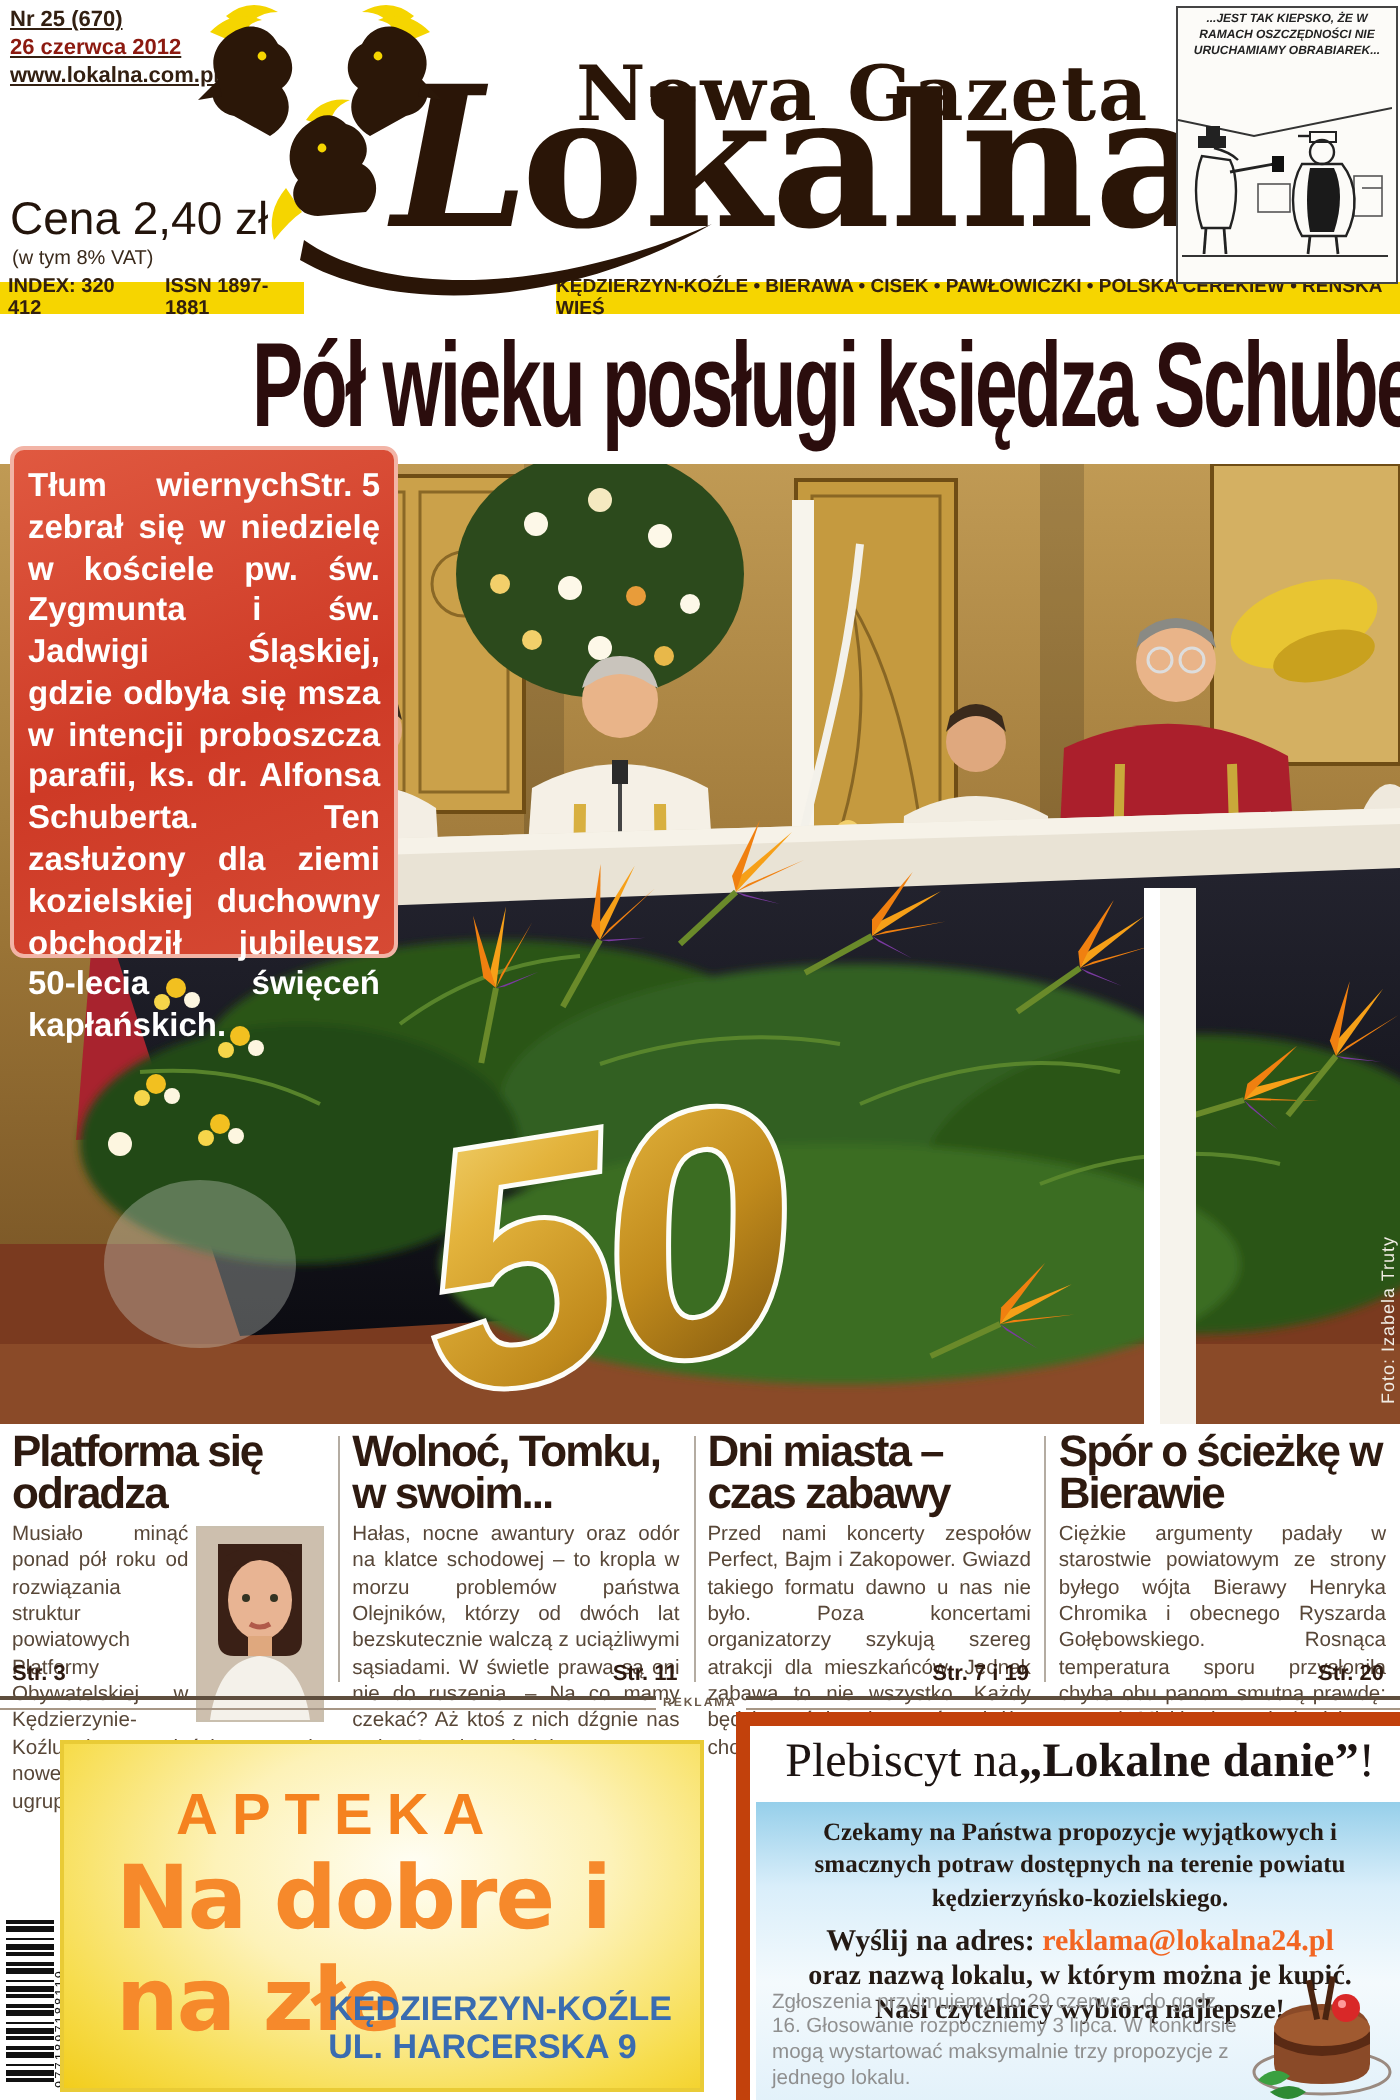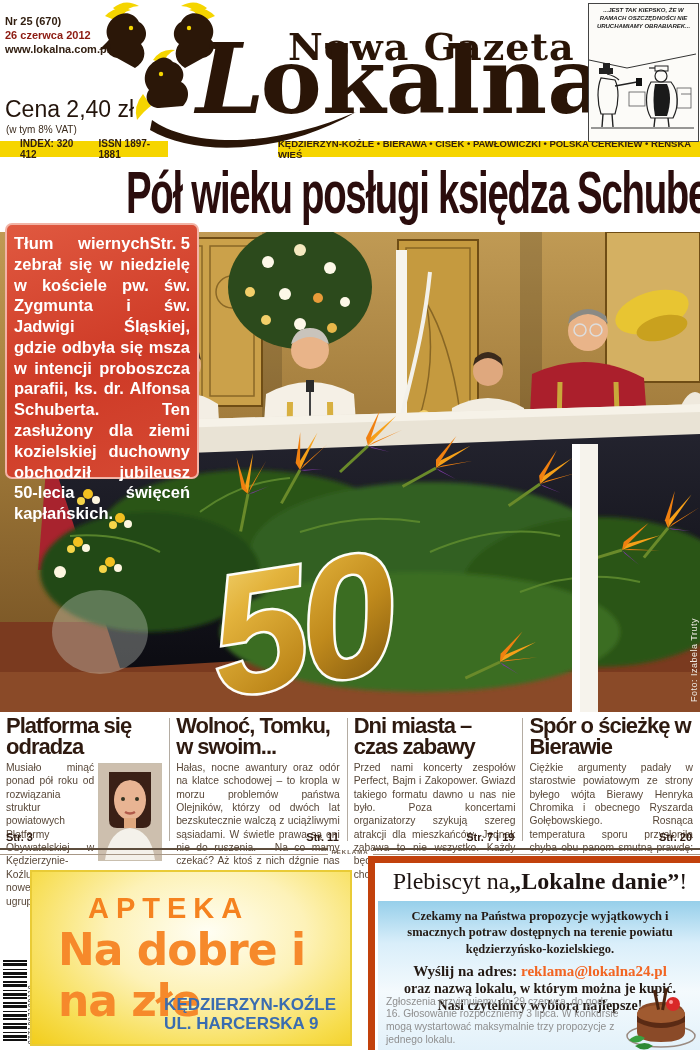--- a/index.html
+++ b/index.html
@@ -1,27 +1,27 @@
 <!DOCTYPE html>
 <html><head>
 <meta charset="utf-8">
 <style>
   html,body{margin:0;padding:0;}
   body{width:700px;height:1050px;background:#fff;position:relative;overflow:hidden;
        font-family:"Liberation Sans",sans-serif;color:#2e1d12;}
   .abs{position:absolute;}
 
   
-  .issue-info{left:5px;top:15px;font-size:11px;font-weight:bold;line-height:1.25;color:#332012;}
+  .issue-info{left:5px;top:4px;font-size:11px;font-weight:bold;line-height:1.25;color:#332012;text-decoration:underline;}
   .issue-info .date{color:#8c1a10;}
   .price{left:5px;top:96px;font-size:23px;font-weight:normal;color:#23140b;}
   .price-note{left:6px;top:124px;font-size:10px;color:#3a2a1c;}
   .strip{top:141px;height:16px;background:#f6d500;display:flex;align-items:center;
          font-weight:bold;color:#33200e;}
-  .strip-index{left:0;width:148px;font-size:10px;padding-left:20px;gap:10px;}
+  .strip-index{left:0;width:148px;font-size:10px;padding-left:4px;gap:10px;}
   .strip-regions{left:278px;width:422px;font-size:9.5px;justify-content:center;letter-spacing:0;}
   .goats{left:95px;top:2px;z-index:3;}
   .masthead-top{left:288px;top:24px;font-family:"DejaVu Serif","Liberation Serif",serif;
                 font-weight:bold;font-size:38px;color:#2a1507;letter-spacing:1px;}
   .masthead-main{left:196px;top:30px;font-family:"DejaVu Serif","Liberation Serif",serif;
                  font-weight:bold;font-size:92px;color:#2a1507;line-height:1;z-index:2;}
   .lok-L{font-style:italic;font-size:1.06em;letter-spacing:-4px;}
   .swash{left:148px;top:102px;z-index:2;}
   .comic{left:588px;top:3px;width:109px;height:137px;border:1px solid #444;background:#fcfbf8;z-index:4;}
   .comic-caption{font-size:6px;font-style:italic;text-align:center;color:#222;

